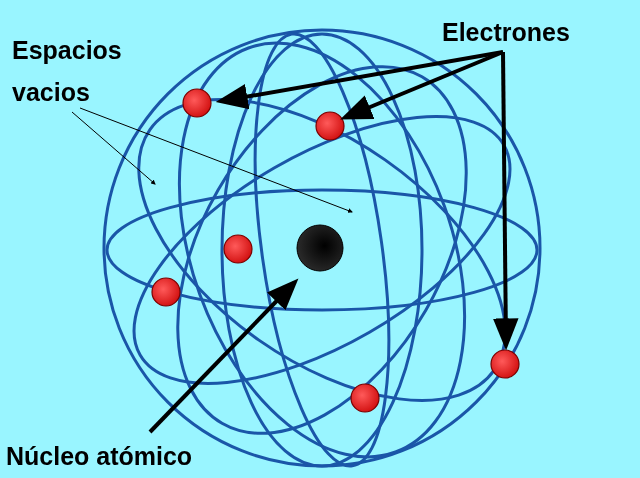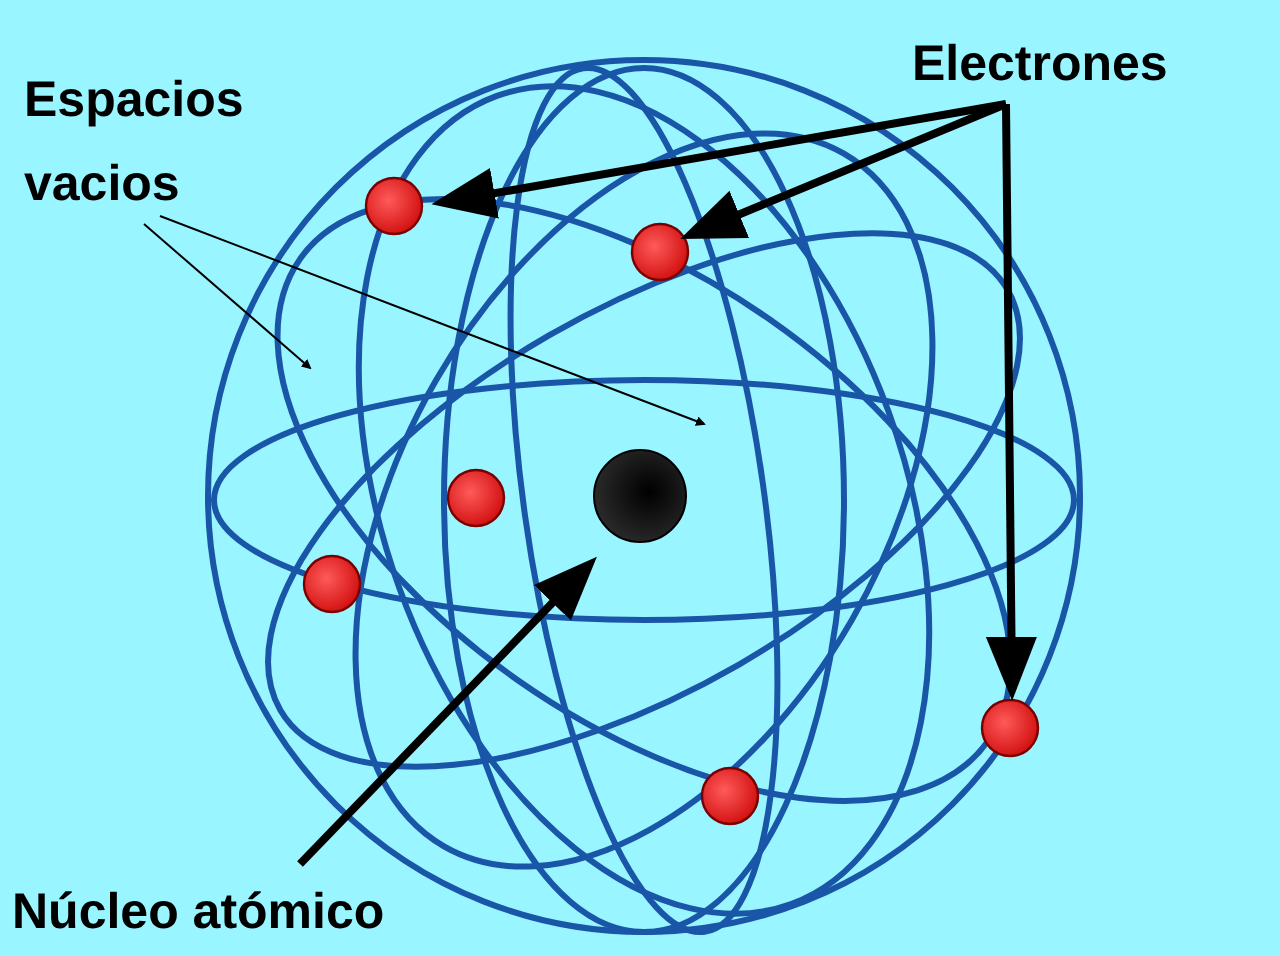--- a/index.html
+++ b/index.html
@@ -60,14 +60,14 @@
   <g stroke="#000" stroke-width="4" fill="none">
     <line x1="503" y1="52" x2="222" y2="101" marker-end="url(#ahs)"></line>
     <line x1="503" y1="52" x2="346" y2="117" marker-end="url(#ahs)"></line>
     <line x1="503" y1="52" x2="506" y2="344" marker-end="url(#ahs)"></line>
     <line x1="150" y1="432" x2="294" y2="283" marker-end="url(#ahs)"></line>
   </g>
 </svg>
 
 <div class="label" style="left:12px;top:36px;">Espacios</div>
 <div class="label" style="left:12px;top:78px;">vacios</div>
-<div class="label" style="left:456px;top:18px;">Electrones</div>
+<div class="label" style="left:442px;top:18px;">Electrones</div>
 <div class="label" style="left:6px;top:442px;">Núcleo atómico</div>
 
 </body></html>

